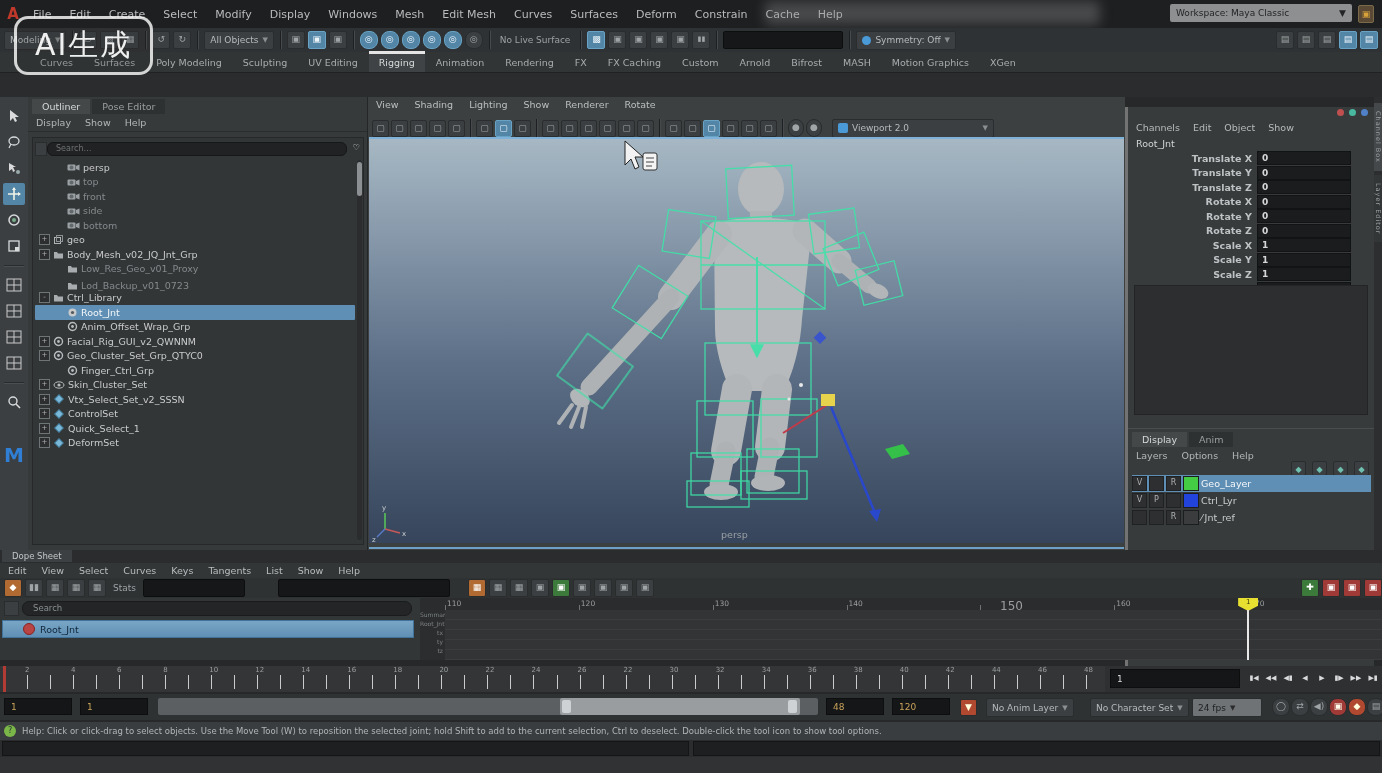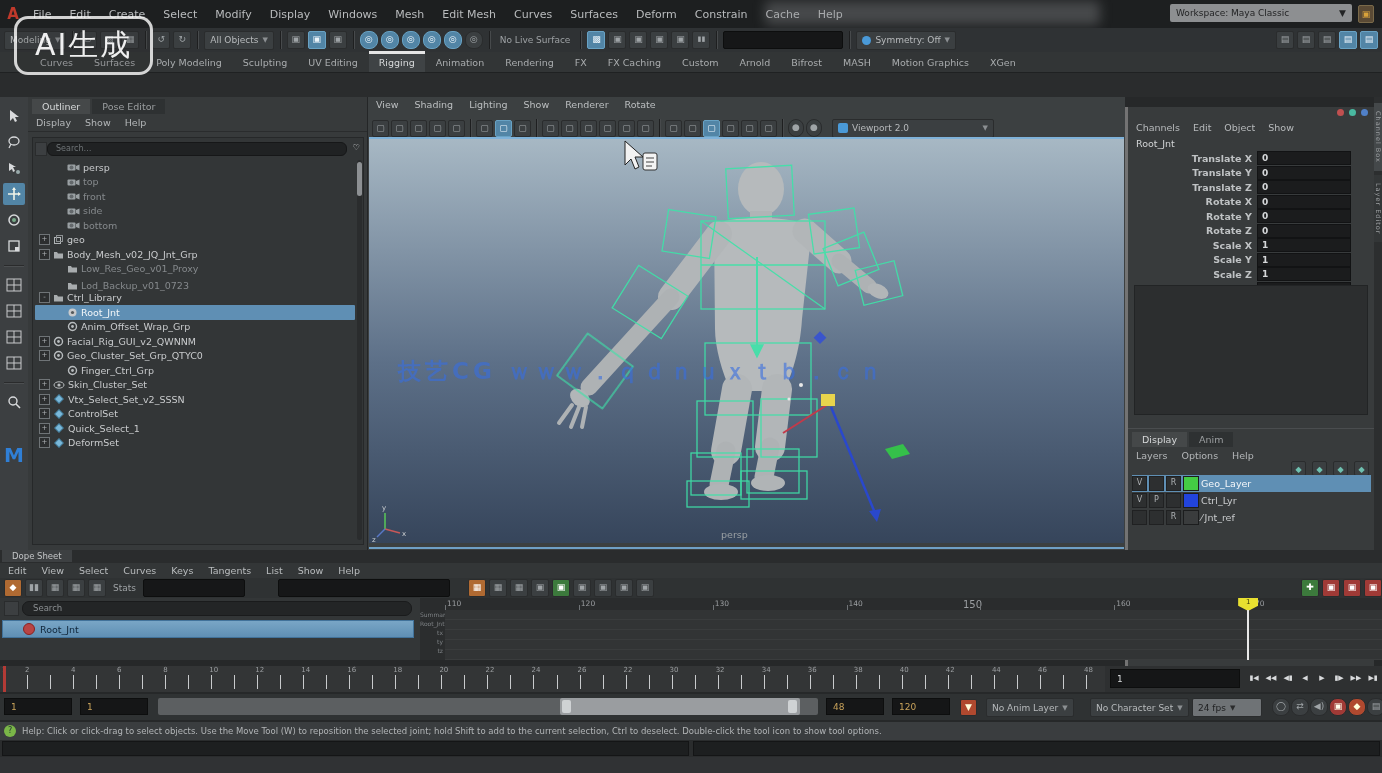--- a/index.html
+++ b/index.html
@@ -632,21 +632,20 @@
           <line x1="16" y1="390" x2="8" y2="398" stroke="#5878c8" stroke-width="1.5"></line>
           <text x="13" y="371" id="axY">y</text>
             <text x="33" y="397" id="axX">x</text>
             <text x="3" y="403" id="axZ">z</text>
         </g>
       </svg>
       <div class="persp-label">persp</div>
     </div>
   </div>
 
-  <div class="abs vpwm">技艺CG ｗｗｗ．ｑｄｎｕｘｔｂ．ｃｎ</div>
 
   <div class="abs rightpanel">
     <div style="position:absolute;right:6px;top:2px;display:flex;gap:5px;">
       <span style="width:7px;height:7px;border-radius:4px;background:#c05050;display:inline-block;"></span>
       <span style="width:7px;height:7px;border-radius:4px;background:#49b8a0;display:inline-block;"></span>
       <span style="width:7px;height:7px;border-radius:4px;background:#5080c8;display:inline-block;"></span>
     </div>
     <div class="cb-menus" id="cbMenus" style="margin-top:10px;">
         <div>Channels</div>
         <div>Edit</div>
@@ -800,21 +799,21 @@
     <div class="ds-right">
       <div class="ds-ruler" id="dsRuler">
           <div style="position: absolute; left: 27px; top: 1px; font-size: 7.5px; color: rgb(155, 158, 161);">110</div>
           <div style="position: absolute; left: 25px; top: 7px; width: 1px; height: 5px; background: rgb(111, 115, 118);"></div>
           <div style="position: absolute; left: 160.857px; top: 1px; font-size: 7.5px; color: rgb(155, 158, 161);">120</div>
           <div style="position: absolute; left: 158.857px; top: 7px; width: 1px; height: 5px; background: rgb(111, 115, 118);"></div>
           <div style="position: absolute; left: 294.714px; top: 1px; font-size: 7.5px; color: rgb(155, 158, 161);">130</div>
           <div style="position: absolute; left: 292.714px; top: 7px; width: 1px; height: 5px; background: rgb(111, 115, 118);"></div>
           <div style="position: absolute; left: 428.571px; top: 1px; font-size: 7.5px; color: rgb(155, 158, 161);">140</div>
           <div style="position: absolute; left: 426.571px; top: 7px; width: 1px; height: 5px; background: rgb(111, 115, 118);"></div>
-          <div style="position: absolute; left: 543px; top: 1px; font-size: 10px; color: rgb(155, 158, 161);">150</div>
+          <div style="position: absolute; left: 580px; top: 1px; font-size: 12px; color: rgb(155, 158, 161);">150</div>
           <div style="position: absolute; left: 560.429px; top: 7px; width: 1px; height: 5px; background: rgb(111, 115, 118);"></div>
           <div style="position: absolute; left: 696.286px; top: 1px; font-size: 7.5px; color: rgb(155, 158, 161);">160</div>
           <div style="position: absolute; left: 694.286px; top: 7px; width: 1px; height: 5px; background: rgb(111, 115, 118);"></div>
           <div style="position: absolute; left: 830.143px; top: 1px; font-size: 7.5px; color: rgb(155, 158, 161);">170</div>
           <div style="position: absolute; left: 828.143px; top: 7px; width: 1px; height: 5px; background: rgb(111, 115, 118);"></div>
         </div>
       <div class="ds-lblcol" id="dsLbls">
           <div>Summary</div>
           <div>Root_Jnt</div>
           <div>tx</div>

